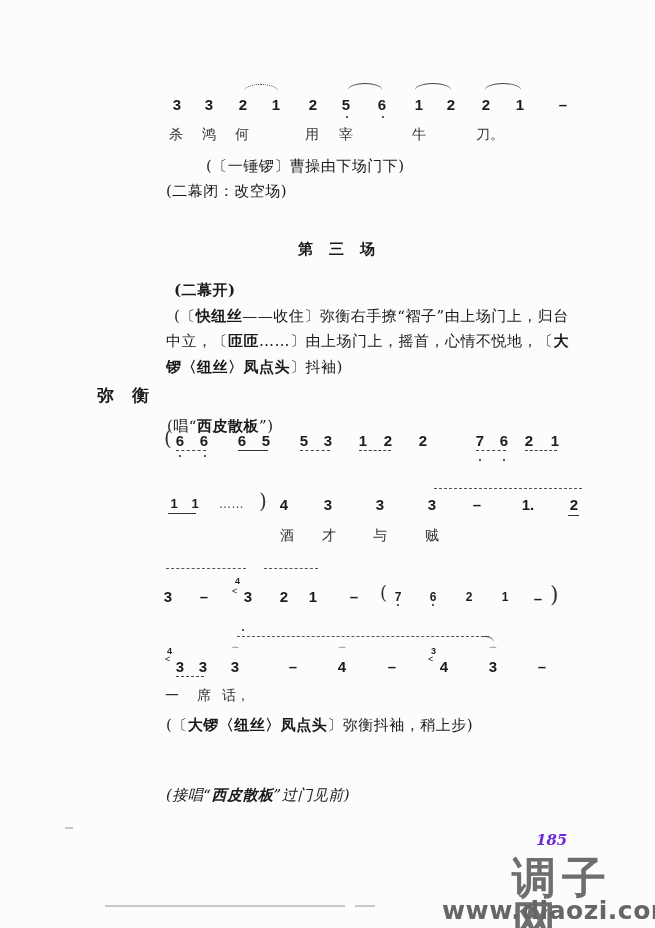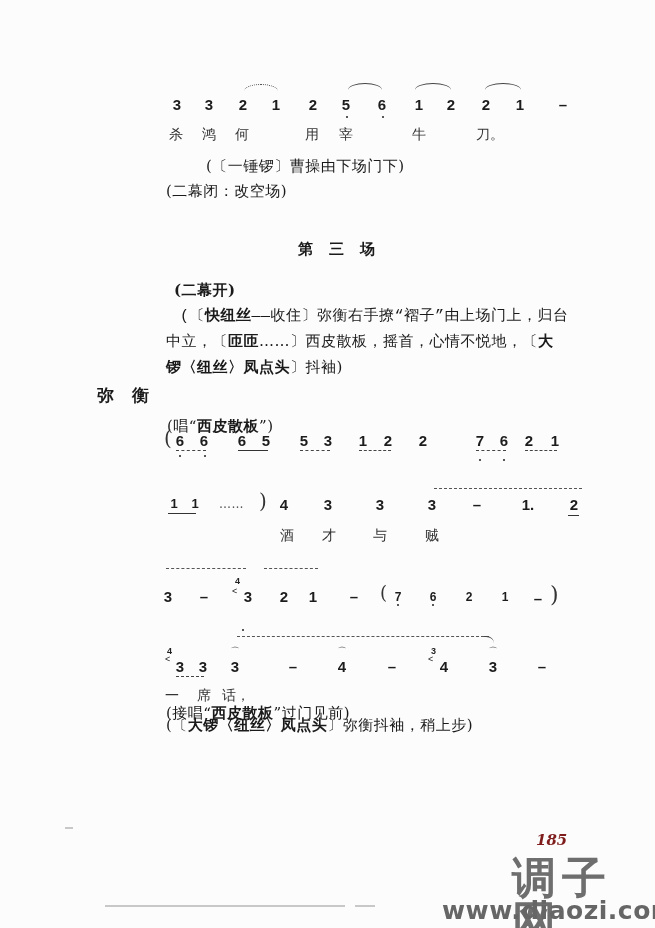--- a/index.html
+++ b/index.html
@@ -27,21 +27,21 @@
   .dot { position: absolute; width: 2px; height: 2px; background: #222; border-radius: 50%; }
   .slur {
     position: absolute; border-top: 1px solid #444; border-radius: 50% 50% 0 0 / 100% 100% 0 0; height: 6px;
   }
   .slur.dotted { border-top-style: dotted; }
   .hline { position: absolute; height: 0; border-top: 1px solid #444; }
   .hline.dashed { border-top: 1px dashed #555; }
   .paren { position: absolute; font-size: 20px; color: #333; line-height: 1; font-family: "DejaVu Serif", serif; }
   .fermata { position: absolute; font-size: 9px; color: #333; line-height: 1; width: 16px; text-align: center; }
   .grace { position: absolute; font-size: 9px; font-weight: bold; color: #222; line-height: 1; font-family: "Liberation Sans", sans-serif; }
-  .page-num { position: absolute; font-style: italic; font-weight: bold; font-size: 15px; color: #7f1d1d; text-align: center; }
+  .page-num { position: absolute; font-style: italic; font-weight: bold; font-size: 15px; color: #6d28d9; text-align: center; }
   .wm-title {
     position: absolute; font-family: "DejaVu Sans", sans-serif; font-weight: bold;
     font-size: 44px; color: #6e6e6e; letter-spacing: 6px; line-height: 1;
   }
   .wm-url {
     position: absolute; font-family: "DejaVu Sans", sans-serif; font-weight: bold;
     font-size: 25px; color: #666; line-height: 1; letter-spacing: 0.5px;
   }
   .smudge { position: absolute; height: 2px; background: #c8c8c8; }
 </style>
@@ -79,25 +79,25 @@
   <span class="lyric" style="left:476px;top:127px;width:32px;text-align:left;">刀。</span>
 </div>
 
 <div class="text-line" style="left:166px;top:159px;margin-left:40px;">(〔一锤锣〕曹操由下场门下)</div>
 <div class="text-line" style="left:166px;top:184px;">(二幕闭：改空场)</div>
 
 <div class="text-line b" style="left:298px;top:242px;font-size:15px;">第　三　场</div>
 
 <div class="text-line b" style="left:174px;top:283px;">(二幕开)</div>
 
-<div class="text-line" style="left:180px;top:309px;font-family:Liberation Mono, monospace;">
+<div class="text-line" style="left:174px;top:309px;">
   <span>(〔</span><span class="b">快纽丝</span><span>——收住〕弥衡右手撩“褶子”由上场门上，归台</span>
 </div>
 <div class="text-line" style="left:166px;top:334px;">
-  <span>中立，〔</span><span class="b">匝匝</span><span>……〕西皮散板，摇首，心情不悦地，〔</span><span class="b">大</span>
+  <span>中立，〔</span><span class="b">匝匝</span><span>……〕由上场门上，摇首，心情不悦地，〔</span><span class="b">大</span>
 </div>
 <div class="text-line" style="left:166px;top:360px;text-align:right;">
   <span class="b">锣〈纽丝〉凤点头</span><span>〕抖袖)</span>
 </div>
 
 <div class="text-line b" style="left:97px;top:387px;font-size:17px;">弥　衡</div>
 <div class="text-line" style="left:167px;top:387px;margin-top:32px;">
   <span>(唱“</span><span class="b">西皮散板</span><span>”)</span>
 </div>
 
@@ -206,21 +206,21 @@
   <span class="note" style="left:534px;top:659px;">–</span>
 
   <span class="lyric" style="left:162px;top:688px;">一</span>
   <span class="lyric" style="left:194px;top:688px;">席</span>
   <span class="lyric" style="left:222px;top:688px;width:30px;text-align:left;">话，</span>
 </div>
 
 <div class="text-line" style="left:166px;top:718px;">
   <span>(〔</span><span class="b">大锣〈纽丝〉凤点头</span><span>〕弥衡抖袖，稍上步)</span>
 </div>
-<div class="text-line" style="left:166px;top:706px;">
+<div class="text-line" style="left:166px;top:788px;font-style:italic;">
   <span>(接唱“</span><span class="b">西皮散板</span><span>”过门见前)</span>
 </div>
 
 <div class="page-num" style="left:536px;top:831px;">185</div>
 
 <div class="wm-title" style="left:512px;top:856px;">调子网</div>
 <div class="wm-url" style="left:442px;top:898px;">www.diaozi.com</div>
 
 <div class="smudge" style="left:105px;top:905px;width:240px;"></div>
 <div class="smudge" style="left:355px;top:905px;width:20px;"></div>

